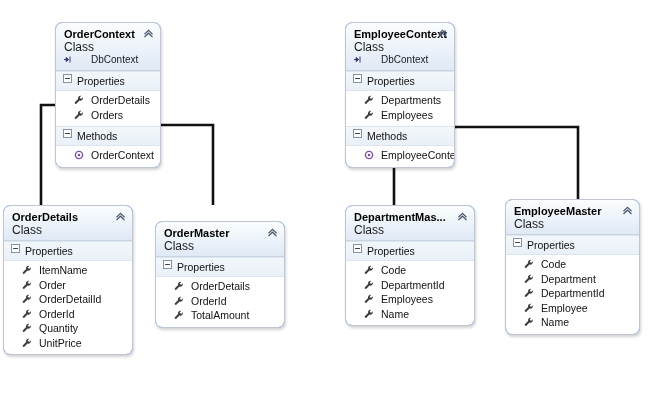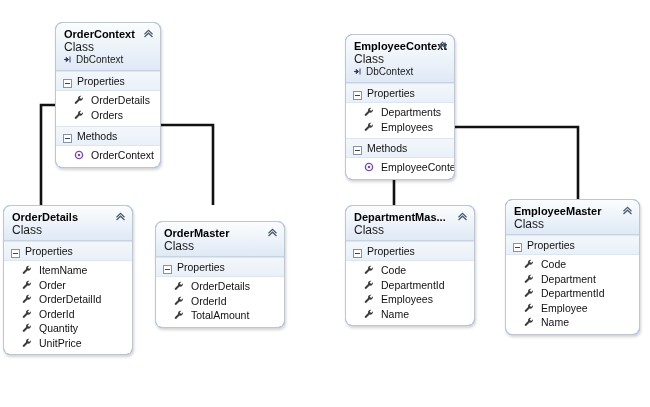--- a/index.html
+++ b/index.html
@@ -69,39 +69,39 @@
     white-space: nowrap;
   }
 
   .box-base {
     font-size: 10px;
     color: #1a1a1a;
     line-height: 13px;
     white-space: nowrap;
     display: flex;
     align-items: center;
-    gap: 3px;
+    gap: 18px;
   }
 
   .chevron-btn {
     position: absolute;
     top: 5px;
     right: 6px;
     width: 11px;
     height: 11px;
     line-height: 11px;
     text-align: center;
     font-size: 11px;
     color: #4a5a6e;
   }
 
   
   .compartment-header {
     display: flex;
-    align-items: flex-end;
+    align-items: flex-start;
     gap: 5px;
     padding: 2px 6px 2px 7px;
     background: linear-gradient(to bottom, #f3f7fb 0%, #e9f0f8 100%);
     border-top: 1px solid #dde5ee;
     border-bottom: 1px solid #dde5ee;
     font-size: 10.5px;
     color: #111111;
     line-height: 14px;
   }
 
@@ -219,21 +219,21 @@
           <svg width="10" height="10" viewBox="0 0 10 10">
               <circle cx="5" cy="5" r="3.6" fill="none" stroke="#7b4fa0" stroke-width="1.4"></circle>
               <circle cx="5" cy="5" r="1.3" fill="#7b4fa0"></circle>
             </svg>
         </span>
         <span class="member-label">OrderContext</span>
       </div>
     </div>
   </div>
 
-  <div class="class-box" style="left:345px; top:22px; width:110px;margin-top:12px;">
+  <div class="class-box" style="left:345px; top:22px; width:110px;">
     <div class="box-header">
       <div class="box-title">EmployeeContext</div>
       <div class="box-stereotype">Class</div>
       <div class="box-base">
         <span class="icon">
           <svg width="9" height="9" viewBox="0 0 9 9">
               <path d="M0 4.5 H4 M2.2 2.4 L4.6 4.5 L2.2 6.6 Z M6 1.5 V7.5" stroke="#3b3b6b" stroke-width="1" fill="#3b3b6b"></path>
             </svg>
         </span>
         <span>DbContext</span>

